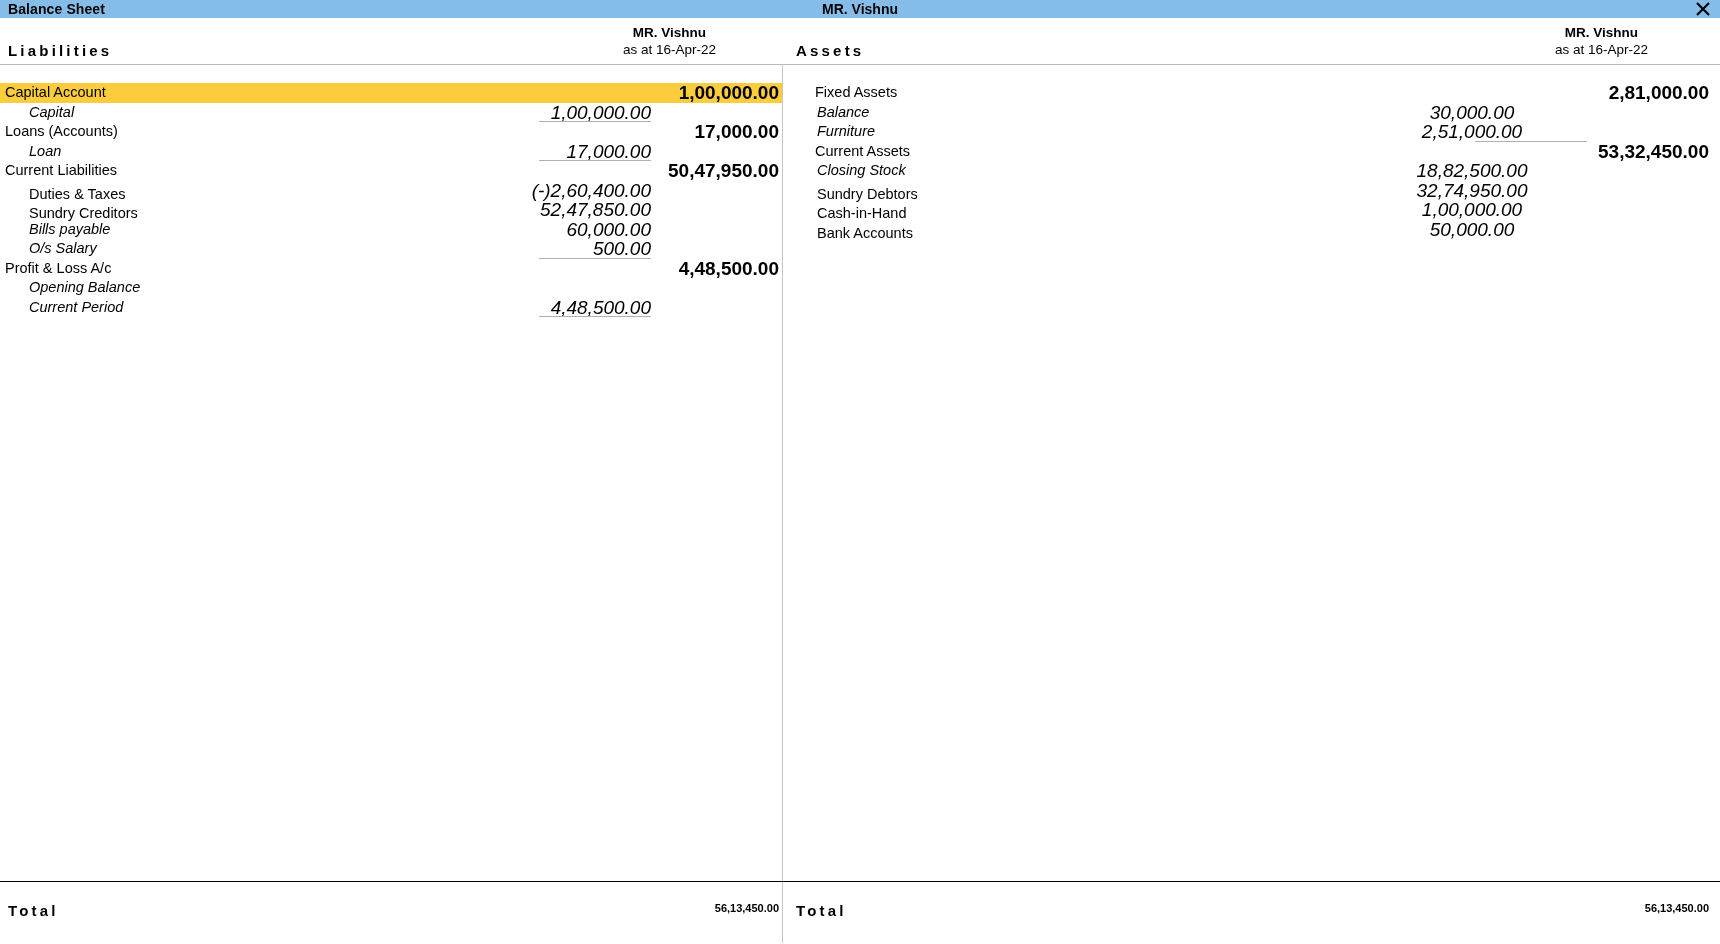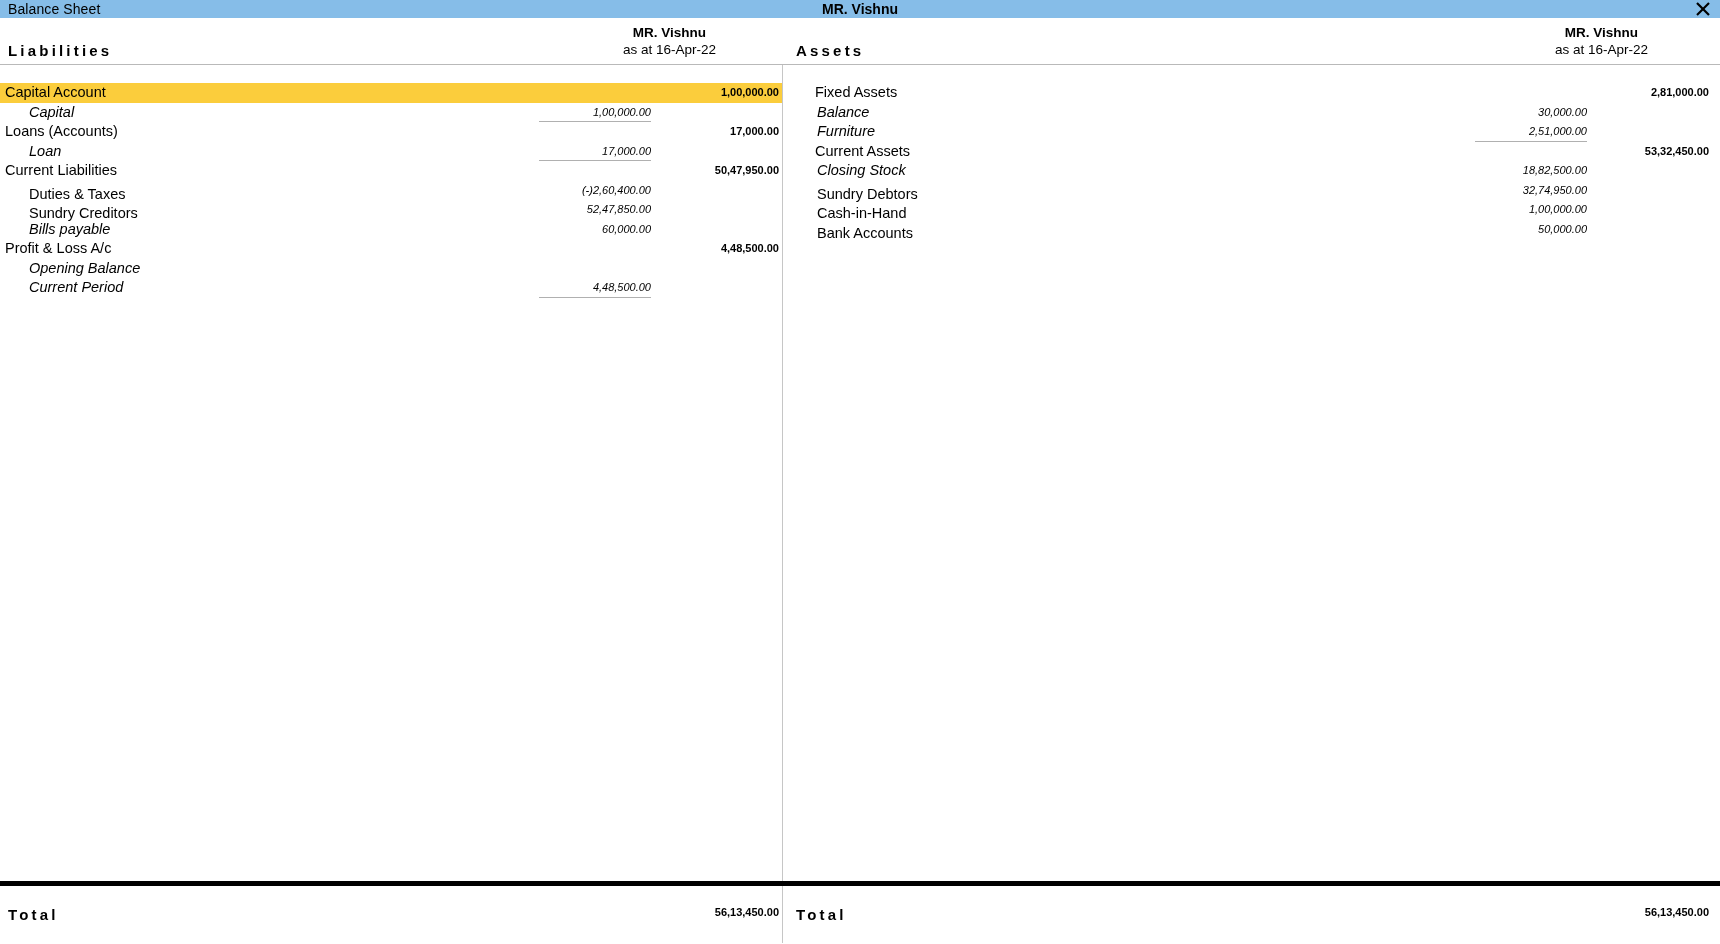--- a/index.html
+++ b/index.html
@@ -32,21 +32,21 @@
     border-bottom: 1px solid #ffffff;
     display: flex;
     align-items: center;
     box-sizing: border-box;
   }
   .titlebar-title {
     position: absolute;
     left: 8px;
     top: 1px;
     font-size: 14px;
-    font-weight: normal;
+    font-weight: bold;
     letter-spacing: 0.1px;
     line-height: 17px;
     white-space: nowrap;
   }
   .titlebar-company {
     position: absolute;
     left: 0;
     right: 0;
     top: 1px;
     text-align: center;
@@ -142,21 +142,21 @@
     white-space: nowrap;
   }
 
   .row .name {
     flex: 0 0 auto;
     font-size: 14.5px;
     line-height: 19.5px;
   }
   .row .val {
     position: absolute;
-    font-size: 11px;
+    font-size: 19px;
     line-height: 19.5px;
     text-align: right;
   }
 
   
   .row.group .name {
     font-weight: normal;
     padding-left: 5px;
   }
   .pane.right .row.group .name { padding-left: 4px; margin-left: 28px; }
@@ -171,21 +171,21 @@
   .row.ledger .name {
     padding-left: 29px;
     font-style: italic;
   }
   .pane.right .row.ledger .name { padding-left: 34px; }
   .row.ledger.upright .name { font-style: normal; margin-top: 8px; }
   .row.ledger .val {
     font-style: italic;
   }
   .pane.left  .row.ledger .val { right: 131px; width: 230px; }
-  .pane.right .row.ledger .val { right: 133px; width: 230px; }
+  .pane.right .row.ledger .val { right: 133px; width: 230px; text-align: center; }
 
   
   .row.ruled::after {
     content: "";
     position: absolute;
     bottom: 0;
     height: 1px;
     background: #b0b0b0;
   }
   .pane.left  .row.ruled::after { right: 131px; width: 112px; }
@@ -193,21 +193,21 @@
 
   .row.highlight {
     background: #fbcd3c;
   }
   .pane.left .row.highlight { margin-right: 0; }
 
   
   .totalbar {
     position: relative;
     height: 62px;
-    border-top: 5px solid #000000;
+    border-top: 1px solid #000000;
     box-sizing: border-box;
   }
   .totalbar .pane-total {
     position: absolute;
     top: 0;
     height: 100%;
     box-sizing: border-box;
   }
   .pane-total.left  { left: 0;    width: 783px; border-right: 1px solid #c6c6c6; }
   .pane-total.right { left: 783px; width: 937px; }
@@ -300,20 +300,24 @@
             <span class="val">(-)2,60,400.00</span>
           </div>
           <div class="row ledger upright">
             <span class="name">Sundry Creditors</span>
             <span class="val">52,47,850.00</span>
           </div>
           <div class="row ledger">
             <span class="name">Bills payable</span>
             <span class="val">60,000.00</span>
           </div>
+          <div class="row ledger ruled">
+            <span class="name">O/s Salary</span>
+            <span class="val">500.00</span>
+          </div>
           <div class="row group">
             <span class="name">Profit &amp; Loss A/c</span>
             <span class="val">4,48,500.00</span>
           </div>
           <div class="row ledger">
             <span class="name">Opening Balance</span>
             <span class="val"></span>
           </div>
           <div class="row ledger ruled">
             <span class="name">Current Period</span>

